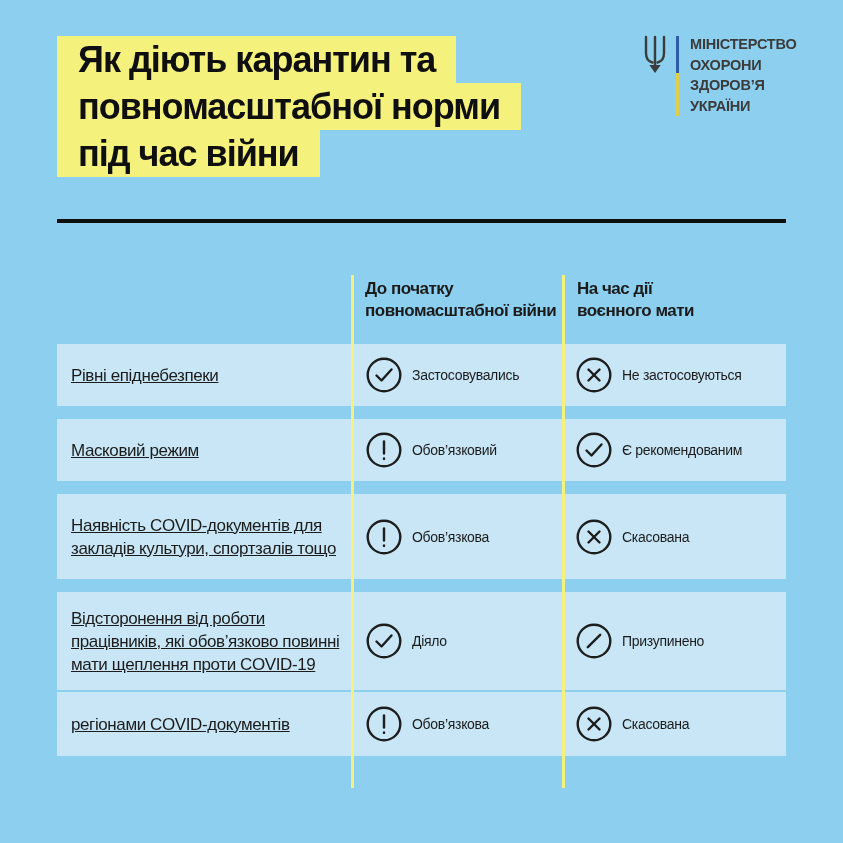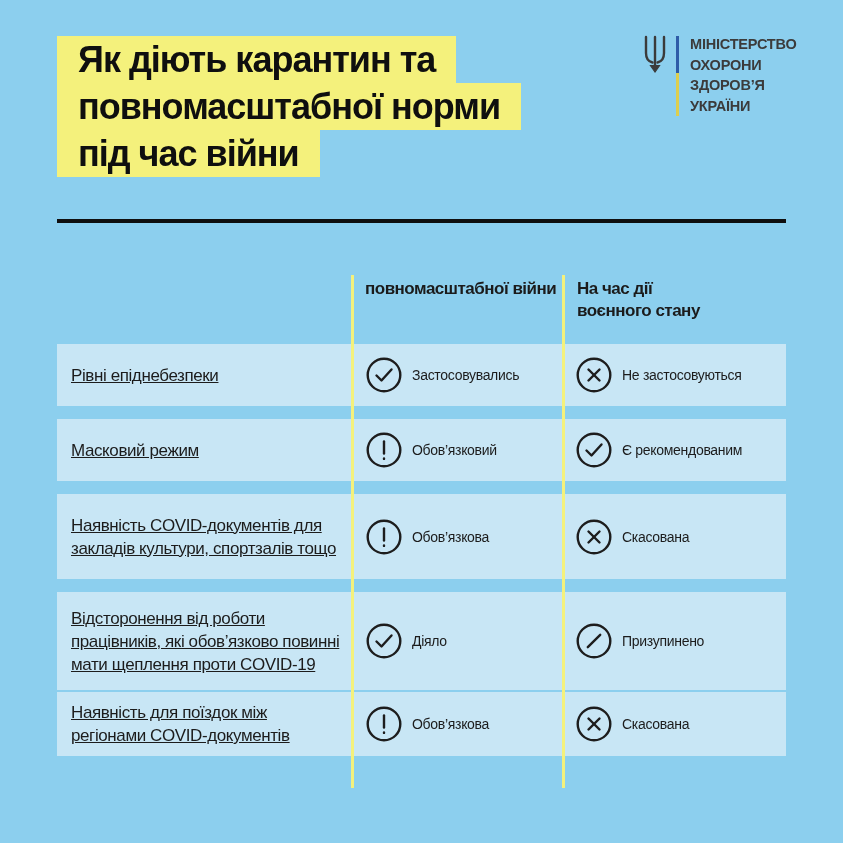--- a/index.html
+++ b/index.html
@@ -88,25 +88,26 @@
       <div>МІНІСТЕРСТВО</div>
       <div>ОХОРОНИ</div>
       <div>ЗДОРОВ’Я</div>
       <div>УКРАЇНИ</div>
     </div>
   </div>
 
   <div class="divider"></div>
 
   <div class="col-head h1">
+    <div>До початку</div>
     <div>повномасштабної війни</div>
   </div>
   <div class="col-head h2">
     <div>На час дії</div>
-    <div>воєнного стану</div>
+    <div>воєнного мати</div>
   </div>
 
   <div class="vrule v1"></div>
   <div class="vrule v2"></div>
 
   <div class="row r1">
     <div class="cell cell-label">
       <div class="label-lines">
           <div>Рівні епіднебезпеки</div>
         </div>
@@ -212,21 +213,20 @@
             <path d="M11.8 24.2 L24.2 11.8"></path>
           </svg>
         </span>
       <span class="cell-text">Призупинено</span>
     </div>
   </div>
 
   <div class="row r5">
     <div class="cell cell-label">
       <div class="label-lines">
-        <div>Наявність для поїздок між</div>
         <div>регіонами COVID-документів</div>
       </div>
     </div>
     <div class="cell cell-before">
       <span class="icon">
           <svg viewBox="0 0 36 36" fill="none" stroke="#1d1d1d" stroke-width="2.4" stroke-linecap="round" stroke-linejoin="round">
             <circle cx="18" cy="18" r="16.3"></circle>
             <path d="M18 9.5 L18 21.5"></path>
             <path d="M18 26.4 L18 26.9"></path>
           </svg>

